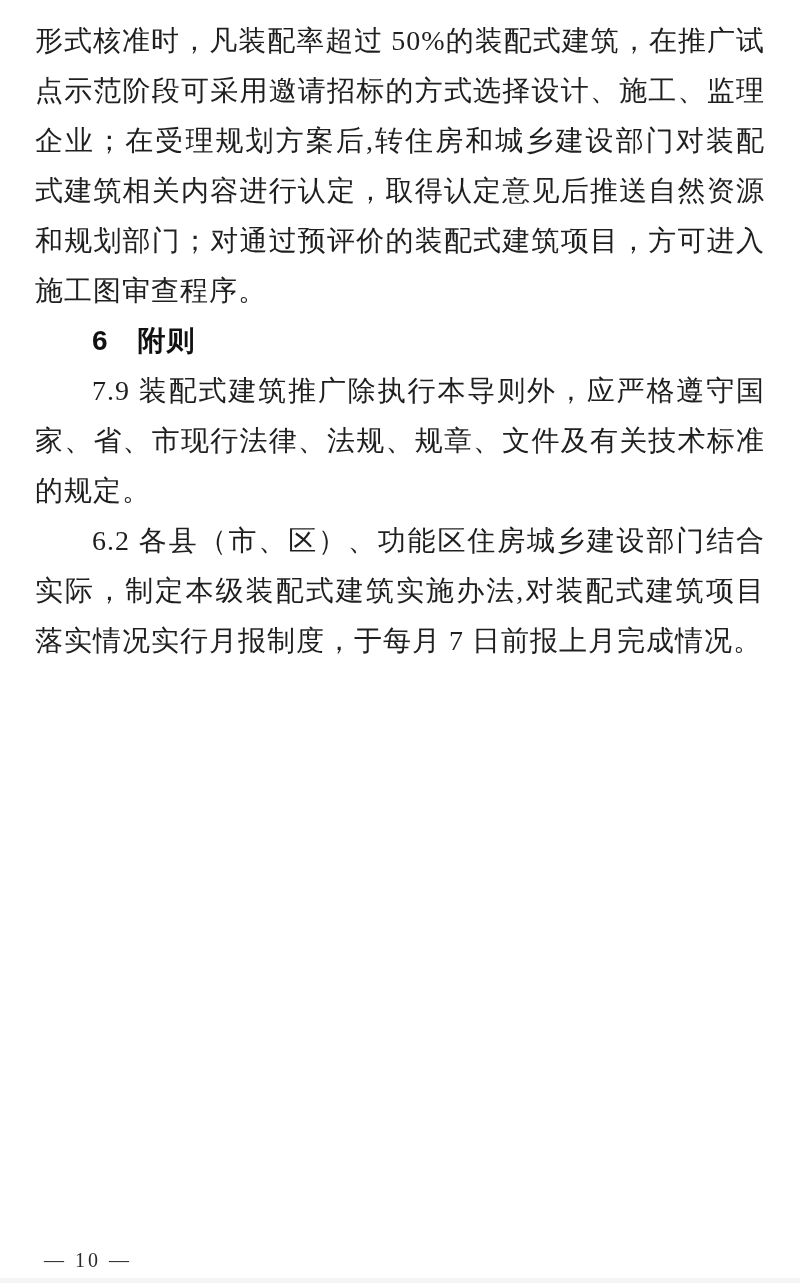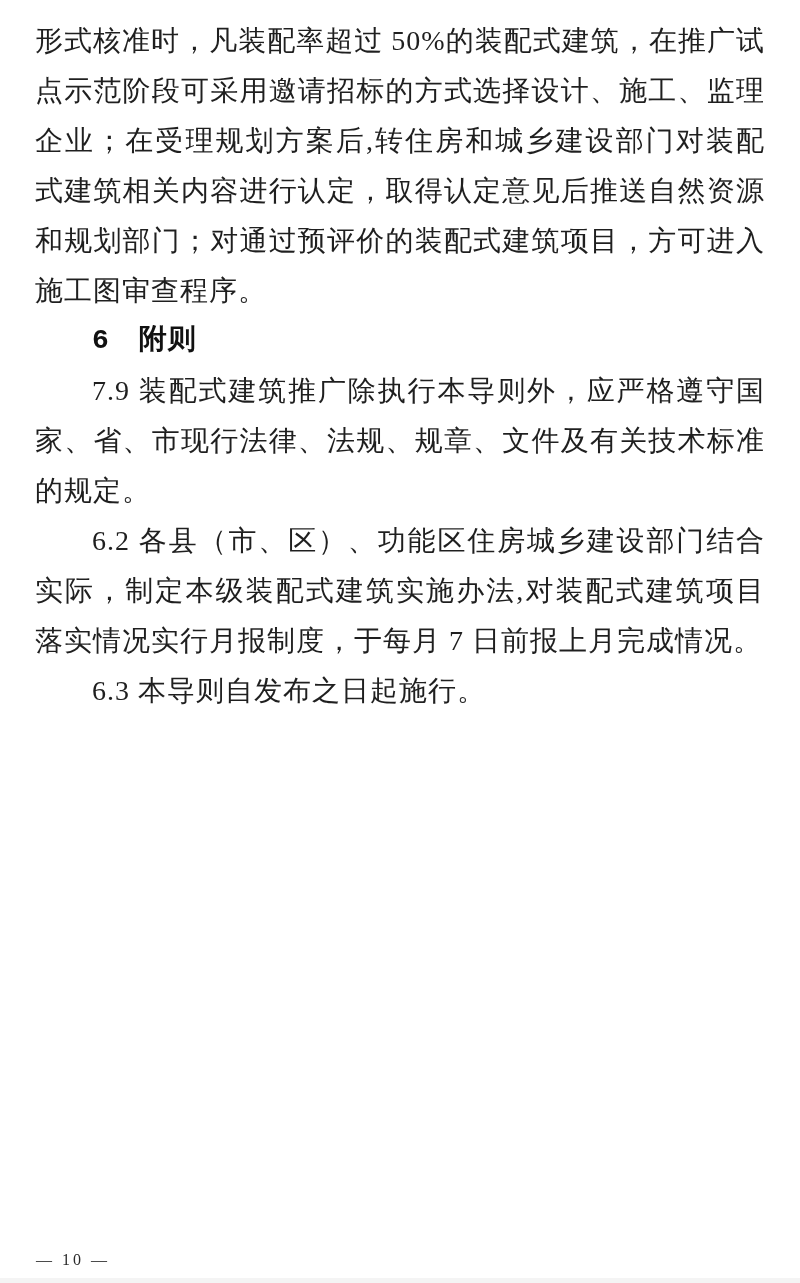--- a/index.html
+++ b/index.html
@@ -31,33 +31,33 @@
     text-align: justify;
     text-justify: inter-character;
     word-break: break-all;
     color: #1f1f1f;
   }
   p.body.indent {
     text-indent: 57px;
   }
   h2.heading {
     margin: 0;
-    font-family: Liberation Mono, monospace;
+    font-family: Liberation Sans, sans-serif;
     font-weight: 700;
     font-size: 28px;
     line-height: 50px;
     letter-spacing: 1px;
     text-indent: 57px;
     color: #111111;
   }
   .footer {
     position: absolute;
-    left: 36px;
+    left: 44px;
     bottom: 12px;
-    font-size: 16px;
+    font-size: 20px;
     line-height: 22px;
     letter-spacing: 3px;
     color: #2a2a2a;
     font-family: "Liberation Serif", serif;
   }
   .bottom-edge {
     position: absolute;
     left: 0;
     right: 0;
     bottom: 0;
@@ -67,21 +67,20 @@
 </style>
 </head>
 <body>
 
 <div class="page">
   <div class="content">
     <p class="body">形式核准时，凡装配率超过 50%的装配式建筑，在推广试点示范阶段可采用邀请招标的方式选择设计、施工、监理企业；在受理规划方案后,转住房和城乡建设部门对装配式建筑相关内容进行认定，取得认定意见后推送自然资源和规划部门；对通过预评价的装配式建筑项目，方可进入施工图审查程序。</p>
     <h2 class="heading">6　附则</h2>
     <p class="body indent">7.9 装配式建筑推广除执行本导则外，应严格遵守国家、省、市现行法律、法规、规章、文件及有关技术标准的规定。</p>
     <p class="body indent">6.2 各县（市、区）、功能区住房城乡建设部门结合实际，制定本级装配式建筑实施办法,对装配式建筑项目落实情况实行月报制度，于每月 7 日前报上月完成情况。</p>
-    <p class="body indent">6.3 本导则自发布之日起施行。</p>
   </div>
 
   <div class="footer">
     <span>— 10 —</span>
   </div>
 
   <div class="bottom-edge"></div>
 </div>
 
 </body></html>

